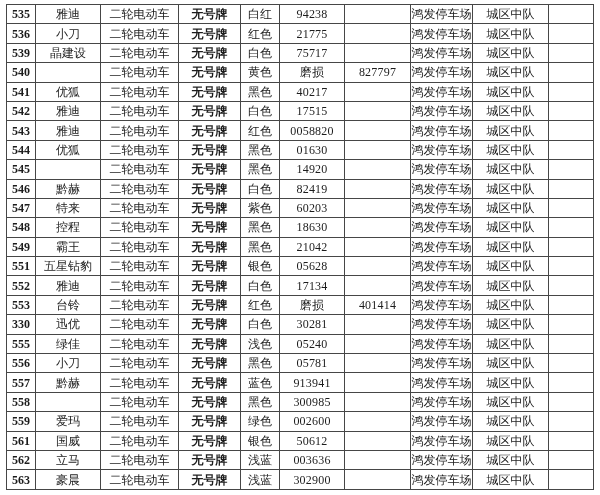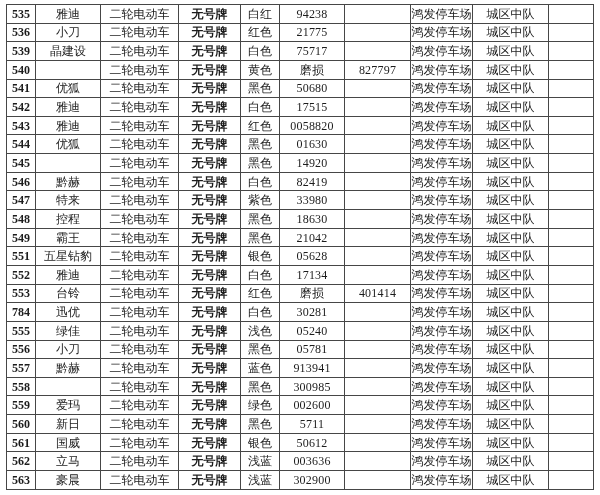--- a/index.html
+++ b/index.html
@@ -129,21 +129,21 @@
           <td class="col-location">鸿发停车场</td>
           <td class="col-unit">城区中队</td>
           <td class="col-extra"></td>
         </tr>
         <tr>
           <td class="col-seq">541</td>
           <td class="col-brand">优狐</td>
           <td class="col-vehicle_type">二轮电动车</td>
           <td class="col-plate_status">无号牌</td>
           <td class="col-color">黑色</td>
-          <td class="col-vehicle_number">50680</td>
+          <td class="col-vehicle_number">40217</td>
           <td class="col-alt_number"></td>
           <td class="col-location">鸿发停车场</td>
           <td class="col-unit">城区中队</td>
           <td class="col-extra"></td>
         </tr>
         <tr>
           <td class="col-seq">542</td>
           <td class="col-brand">雅迪</td>
           <td class="col-vehicle_type">二轮电动车</td>
           <td class="col-plate_status">无号牌</td>
@@ -201,21 +201,21 @@
           <td class="col-location">鸿发停车场</td>
           <td class="col-unit">城区中队</td>
           <td class="col-extra"></td>
         </tr>
         <tr>
           <td class="col-seq">547</td>
           <td class="col-brand">特来</td>
           <td class="col-vehicle_type">二轮电动车</td>
           <td class="col-plate_status">无号牌</td>
           <td class="col-color">紫色</td>
-          <td class="col-vehicle_number">33980</td>
+          <td class="col-vehicle_number">60203</td>
           <td class="col-alt_number"></td>
           <td class="col-location">鸿发停车场</td>
           <td class="col-unit">城区中队</td>
           <td class="col-extra"></td>
         </tr>
         <tr>
           <td class="col-seq">548</td>
           <td class="col-brand">控程</td>
           <td class="col-vehicle_type">二轮电动车</td>
           <td class="col-plate_status">无号牌</td>
@@ -268,21 +268,21 @@
           <td class="col-vehicle_type">二轮电动车</td>
           <td class="col-plate_status">无号牌</td>
           <td class="col-color">红色</td>
           <td class="col-vehicle_number">磨损</td>
           <td class="col-alt_number">401414</td>
           <td class="col-location">鸿发停车场</td>
           <td class="col-unit">城区中队</td>
           <td class="col-extra"></td>
         </tr>
         <tr>
-          <td class="col-seq">784</td>
+          <td class="col-seq">330</td>
           <td class="col-brand">迅优</td>
           <td class="col-vehicle_type">二轮电动车</td>
           <td class="col-plate_status">无号牌</td>
           <td class="col-color">白色</td>
           <td class="col-vehicle_number">30281</td>
           <td class="col-alt_number"></td>
           <td class="col-location">鸿发停车场</td>
           <td class="col-unit">城区中队</td>
           <td class="col-extra"></td>
         </tr>
@@ -334,32 +334,20 @@
           <td class="col-unit">城区中队</td>
           <td class="col-extra"></td>
         </tr>
         <tr>
           <td class="col-seq">559</td>
           <td class="col-brand">爱玛</td>
           <td class="col-vehicle_type">二轮电动车</td>
           <td class="col-plate_status">无号牌</td>
           <td class="col-color">绿色</td>
           <td class="col-vehicle_number">002600</td>
-          <td class="col-alt_number"></td>
-          <td class="col-location">鸿发停车场</td>
-          <td class="col-unit">城区中队</td>
-          <td class="col-extra"></td>
-        </tr>
-        <tr>
-          <td class="col-seq">560</td>
-          <td class="col-brand">新日</td>
-          <td class="col-vehicle_type">二轮电动车</td>
-          <td class="col-plate_status">无号牌</td>
-          <td class="col-color">黑色</td>
-          <td class="col-vehicle_number">5711</td>
           <td class="col-alt_number"></td>
           <td class="col-location">鸿发停车场</td>
           <td class="col-unit">城区中队</td>
           <td class="col-extra"></td>
         </tr>
         <tr>
           <td class="col-seq">561</td>
           <td class="col-brand">国威</td>
           <td class="col-vehicle_type">二轮电动车</td>
           <td class="col-plate_status">无号牌</td>

